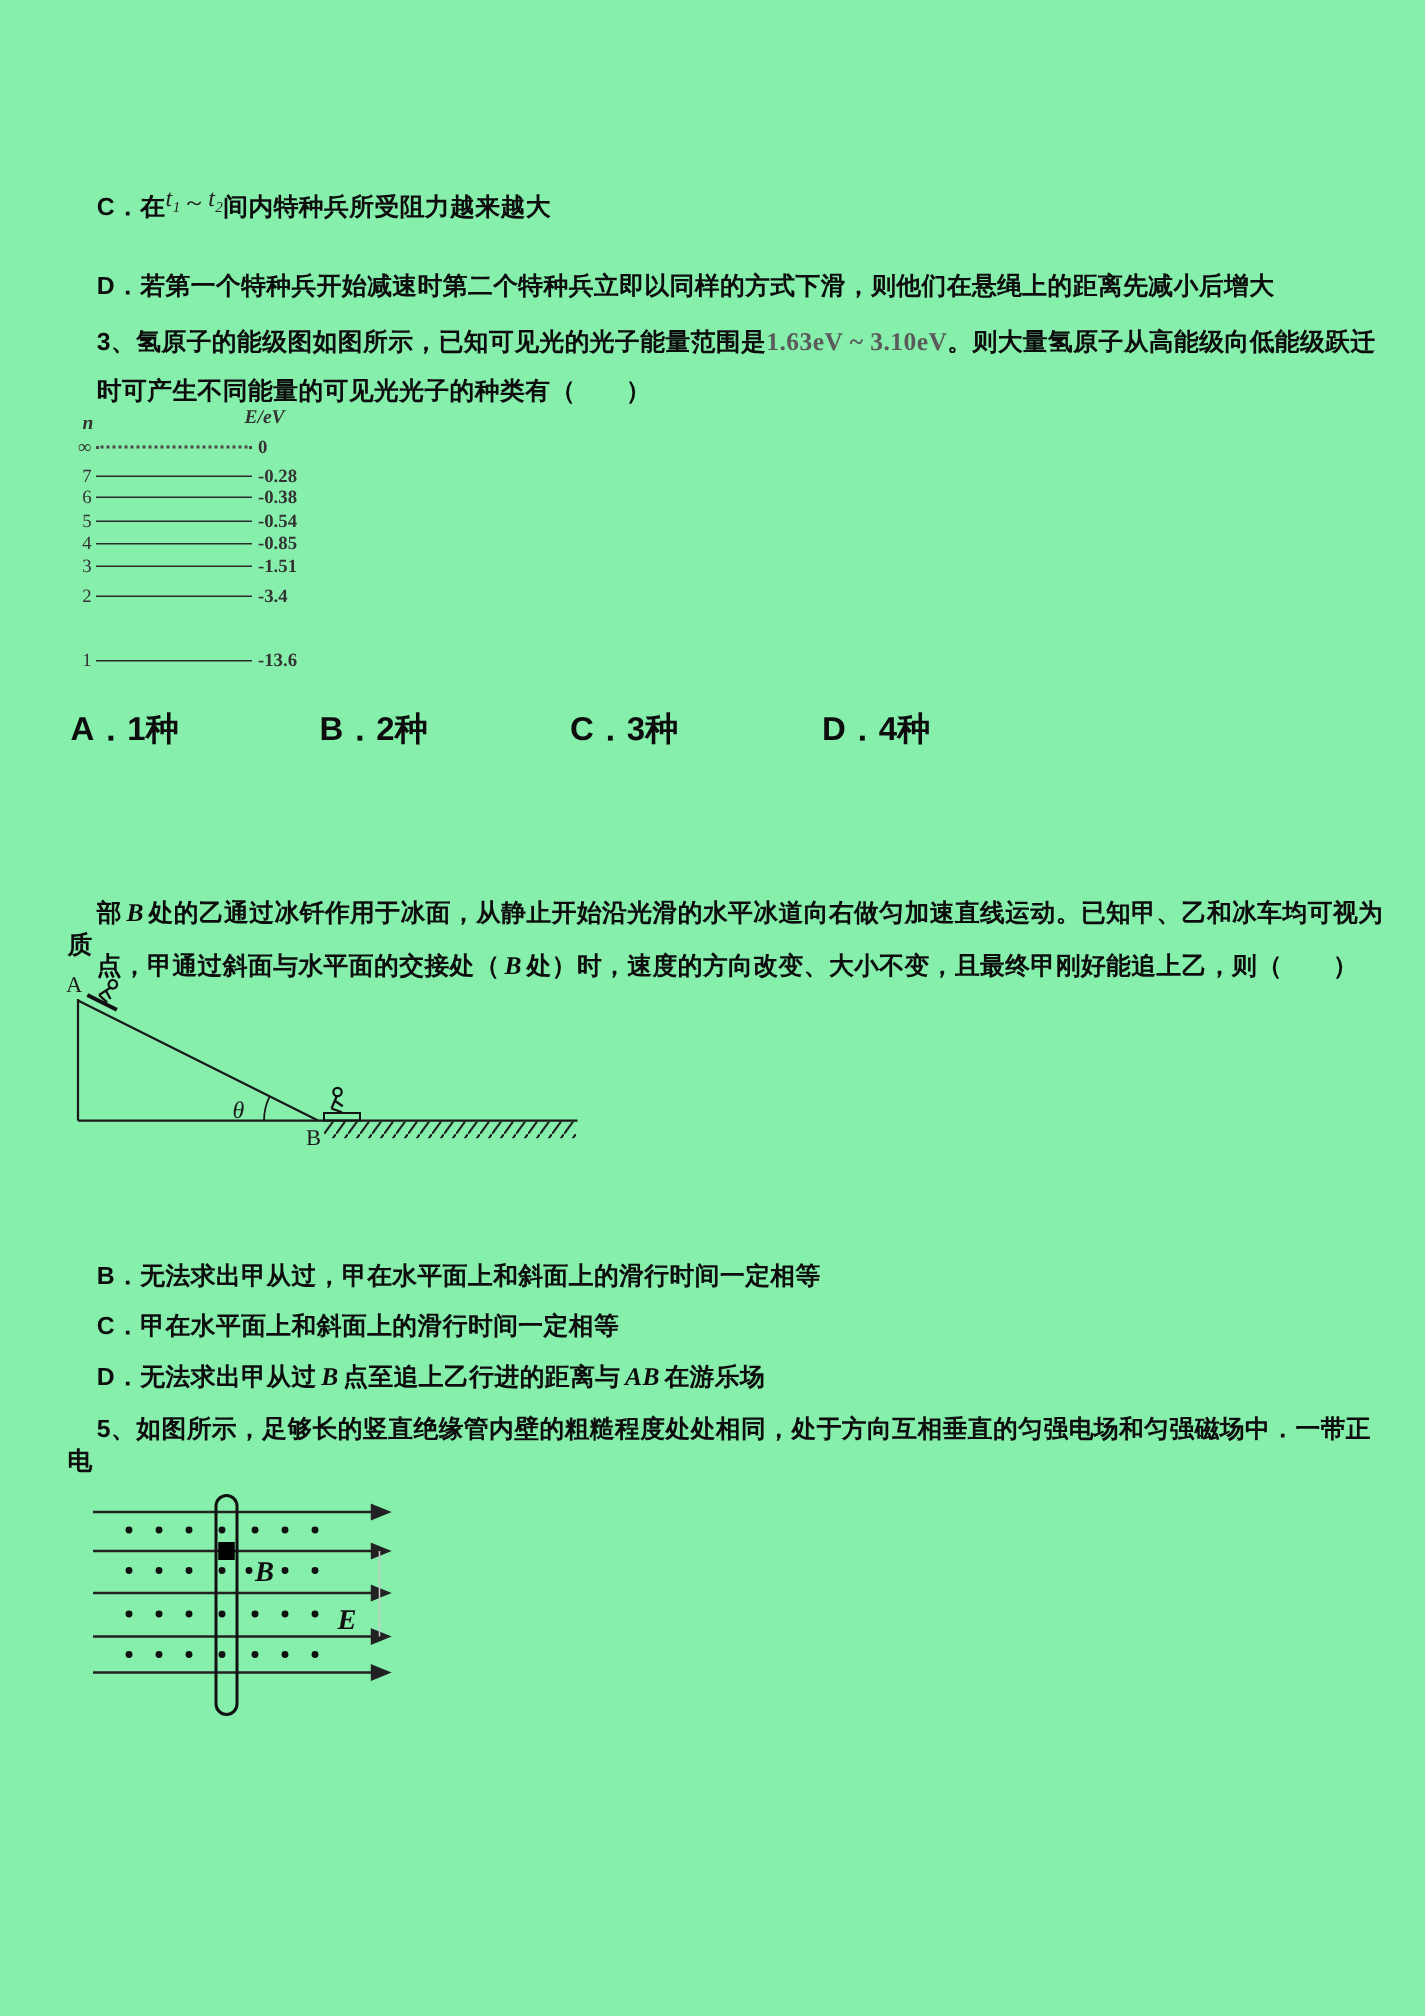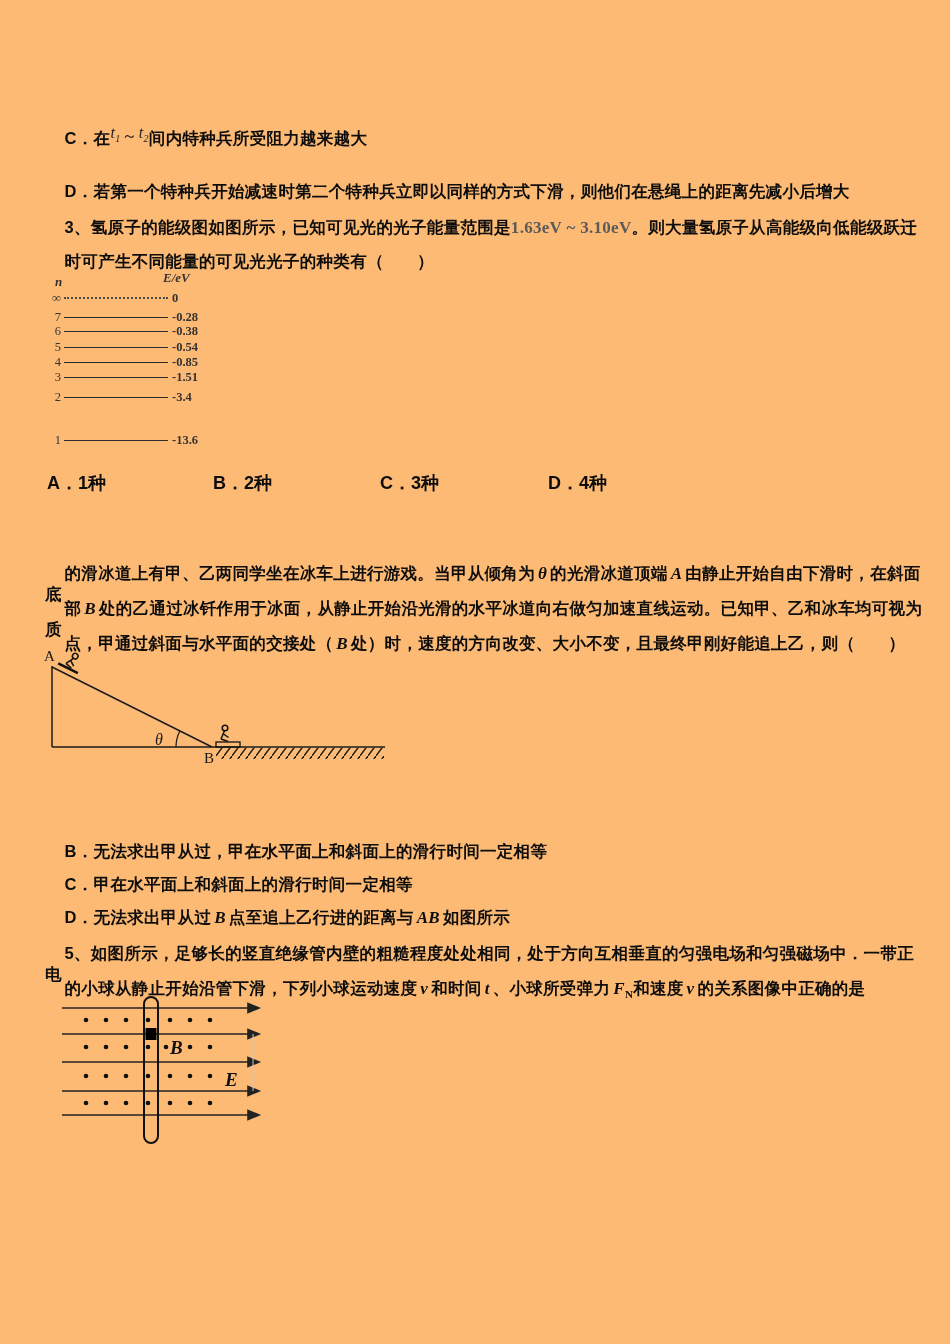--- a/index.html
+++ b/index.html
@@ -1,16 +1,16 @@
 <!DOCTYPE html>
 <html><head>
 <meta charset="utf-8">
 <style>
   html,body{margin:0;padding:0;background:#ffffff;}
-  .page{position:relative;width:950px;height:1344px;background:#fdba74;overflow:hidden;
+  .page{position:relative;width:950px;height:1344px;background:#86efac;overflow:hidden;
         font-family:"Liberation Sans",sans-serif;color:#0d0d0d;}
   .line{position:absolute;left:45px;width:878px;font-size:16.5px;font-weight:700;
         letter-spacing:0.3px;white-space:pre-wrap;line-height:21px;}
   .math{font-family:"Liberation Serif",serif;font-weight:400;font-style:italic;
         position:relative;top:-6px;font-size:16px;color:#222;}
   .math sub{font-size:10px;}
   .mtil{font-style:normal;position:relative;top:3px;padding:0 1px;}
   .mvar{font-family:"Liberation Serif",serif;font-style:italic;font-weight:700;
         font-size:17px;padding:0 3px;}
   .msub{font-family:"Liberation Serif",serif;font-size:11px;font-weight:700;}
@@ -20,21 +20,21 @@
   .eaxis{position:absolute;font-family:"Liberation Serif",serif;font-style:italic;
          font-size:13px;color:#333;font-weight:600;}
   .erow{position:absolute;left:0;display:flex;align-items:center;height:14px;}
   .eln{width:16px;text-align:right;font-family:"Liberation Serif",serif;font-size:12.5px;
        color:#333;margin-right:3px;}
   .ell{width:104px;border-top:1.7px solid #2b2b2b;}
   .ell.dot{border-top:2px dotted #4a4a4a;}
   .elv{margin-left:4px;font-family:"Liberation Serif",serif;font-size:12.5px;color:#333;
        font-weight:600;white-space:nowrap;}
   .q3opts{position:absolute;left:45px;top:471px;width:700px;height:22px;}
-  .q3opts span{position:absolute;font-size:18px;font-weight:700;}
+  .q3opts span{position:absolute;font-size:22px;font-weight:700;}
   svg text{font-family:"Liberation Serif",serif;}
   .figsvg{position:absolute;}
 </style>
 </head>
 <body>
 
 <div class="page">
 
   <div class="line" style="top:107px">
     <span>C．</span><span>在</span><span class="math"><span>t</span><sub>1</sub><span class="mtil">～</span><span>t</span><sub>2</sub></span><span>间内特种兵所受阻力越来越大</span>
@@ -96,23 +96,20 @@
       </div>
   </div>
 
   <div class="q3opts">
     <span style="left:2px">A．1种</span>
     <span style="left:168px">B．2种</span>
     <span style="left:335px">C．3种</span>
     <span style="left:503px">D．4种</span>
   </div>
 
-  <div class="line" style="top:542px">
-    <span>的滑冰道上有甲、乙两同学坐在冰车上进行游戏。当甲从倾角为</span><span class="mvar">θ</span><span>的光滑冰道顶端</span><span class="mvar">A</span><span>由静止开始自由下滑时，在斜面底</span>
-  </div>
   <div class="line" style="top:577px">
     <span>部</span><span class="mvar">B</span><span>处的乙通过冰钎作用于冰面，从静止开始沿光滑的水平冰道向右做匀加速直线运动。已知甲、乙和冰车均可视为质</span>
   </div>
   <div class="line" style="top:612px">
     <span>点，甲通过斜面与水平面的交接处（</span><span class="mvar">B</span><span>处）时，速度的方向改变、大小不变，且最终甲刚好能追上乙，则（　　）</span>
   </div>
 
   <svg class="figsvg" style="left:40px;top:646px" width="360" height="125" viewBox="0 0 360 125">
     <defs>
       <pattern id="hatch" width="8" height="11" patternUnits="userSpaceOnUse">
@@ -145,28 +142,25 @@
     </g>
   </svg>
 
   <div class="line" style="top:820px">
     <span>B．</span><span>无法求出甲从过，甲在水平面上和斜面上的滑行时间一定相等</span>
   </div>
   <div class="line" style="top:853px">
     <span>C．</span><span>甲在水平面上和斜面上的滑行时间一定相等</span>
   </div>
   <div class="line" style="top:886px">
-    <span>D．</span><span>无法求出甲从过</span><span class="mvar">B</span><span>点至追上乙行进的距离与</span><span class="mvar">AB</span><span>如图所示</span>
+    <span>D．</span><span>无法求出甲从过</span><span class="mvar">B</span><span>点至追上乙行进的距离与</span><span class="mvar">AB</span><span>在游乐场</span>
   </div>
 
   <div class="line" style="top:922px">
     <span>5、如图所示，足够长的竖直绝缘管内壁的粗糙程度处处相同，处于方向互相垂直的匀强电场和匀强磁场中．一带正电</span>
-  </div>
-  <div class="line" style="top:957px">
-    <span>的小球从静止开始沿管下滑，下列小球运动速度</span><span class="mvar">v</span><span>和时间</span><span class="mvar">t</span><span>、小球所受弹力</span><span class="mvar" style="padding-right:0">F</span><sub class="msub">N</sub><span>和速度</span><span class="mvar">v</span><span>的关系图像中正确的是</span>
   </div>
 
   <svg class="figsvg" style="left:58px;top:993px" width="275" height="165" viewBox="0 0 275 165">
     <g stroke="#222" stroke-width="1.6" fill="#222">
       <line x1="4" y1="15" x2="190" y2="15"></line>
         <polygon points="190,10.5 201,15 190,19.5"></polygon>
       <line x1="4" y1="41" x2="190" y2="41"></line>
         <polygon points="190,36.5 201,41 190,45.5"></polygon>
       <line x1="4" y1="69" x2="190" y2="69"></line>
         <polygon points="190,64.5 201,69 190,73.5"></polygon>

